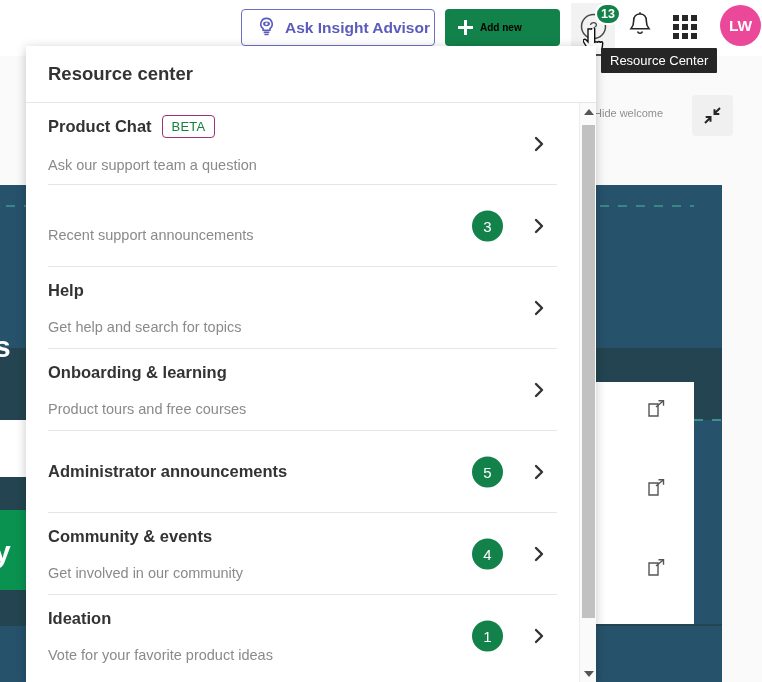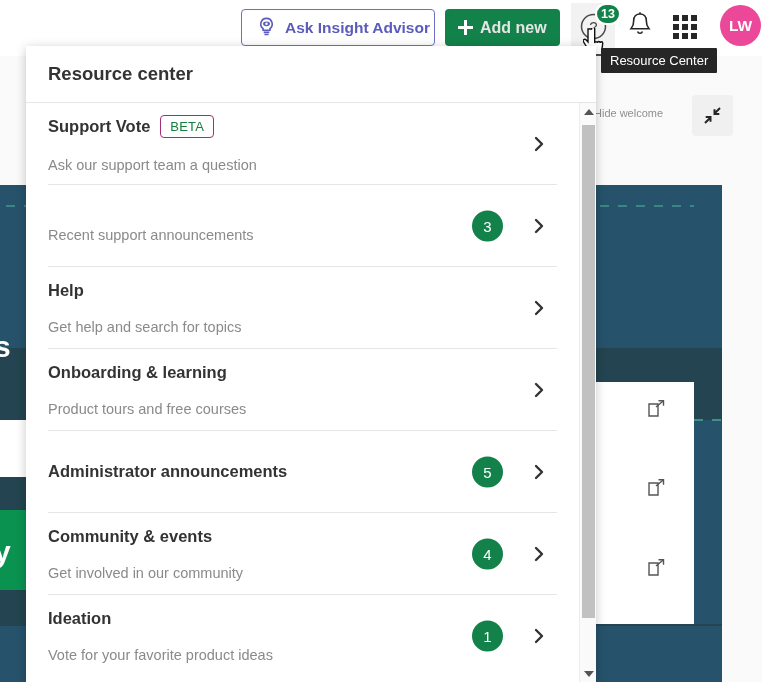--- a/index.html
+++ b/index.html
@@ -105,21 +105,21 @@
   .ask-advisor-btn .label {
     font-size: 15.5px; font-weight: 700; color: #5b5bbd; white-space: nowrap;
   }
 
   .add-new-btn {
     position: absolute; left: 445px; top: 9px; width: 115px; height: 37px;
     background: #12824a; border: none; border-radius: 4px;
     display: flex; align-items: center; gap: 7px; padding-left: 13px;
     cursor: pointer;
   }
-  .add-new-btn .label { font-size: 16px; font-weight: 700; color: #e5e5e5; white-space: nowrap; }
+  .add-new-btn .label { font-size: 10px; font-weight: 700; color: #000000; white-space: nowrap; }
   .plus-glyph { position: relative; width: 15px; height: 15px; flex: none; }
   .plus-glyph::before, .plus-glyph::after {
     content: ""; position: absolute; background: #fff;
   }
   .plus-glyph::before { left: 0; top: 6px; width: 15px; height: 3px; }
   .plus-glyph::after { left: 6px; top: 0; width: 3px; height: 15px; }
 
   .help-btn {
     position: absolute; left: 571px; top: 3px; width: 44px; height: 45px;
     background: #f2f2f2; border: none; cursor: pointer;
@@ -349,21 +349,21 @@
   </div>
 
   <div class="popover">
     <div class="popover-header">
       <span class="title">Resource center</span>
     </div>
 
     <div class="popover-body" id="rc-list">
         <div class="rc-item">
           <div class="rc-title-row">
-            <span class="rc-title">Support Vote</span>
+            <span class="rc-title">Product Chat</span>
             <span class="rc-beta">BETA</span>
           </div>
           <div class="rc-sub">Ask our support team a question</div>
           <span class="rc-chev"><svg width="16" height="16" viewBox="0 0 16 16">
               <path d="M5 2 L11 8 L5 14" fill="none" stroke="#333" stroke-width="2.4" stroke-linecap="round" stroke-linejoin="round"></path>
             </svg></span>
         </div>
         <div class="rc-item">
           <div class="rc-sub">Recent support announcements</div>
           <div class="rc-count">3</div>

